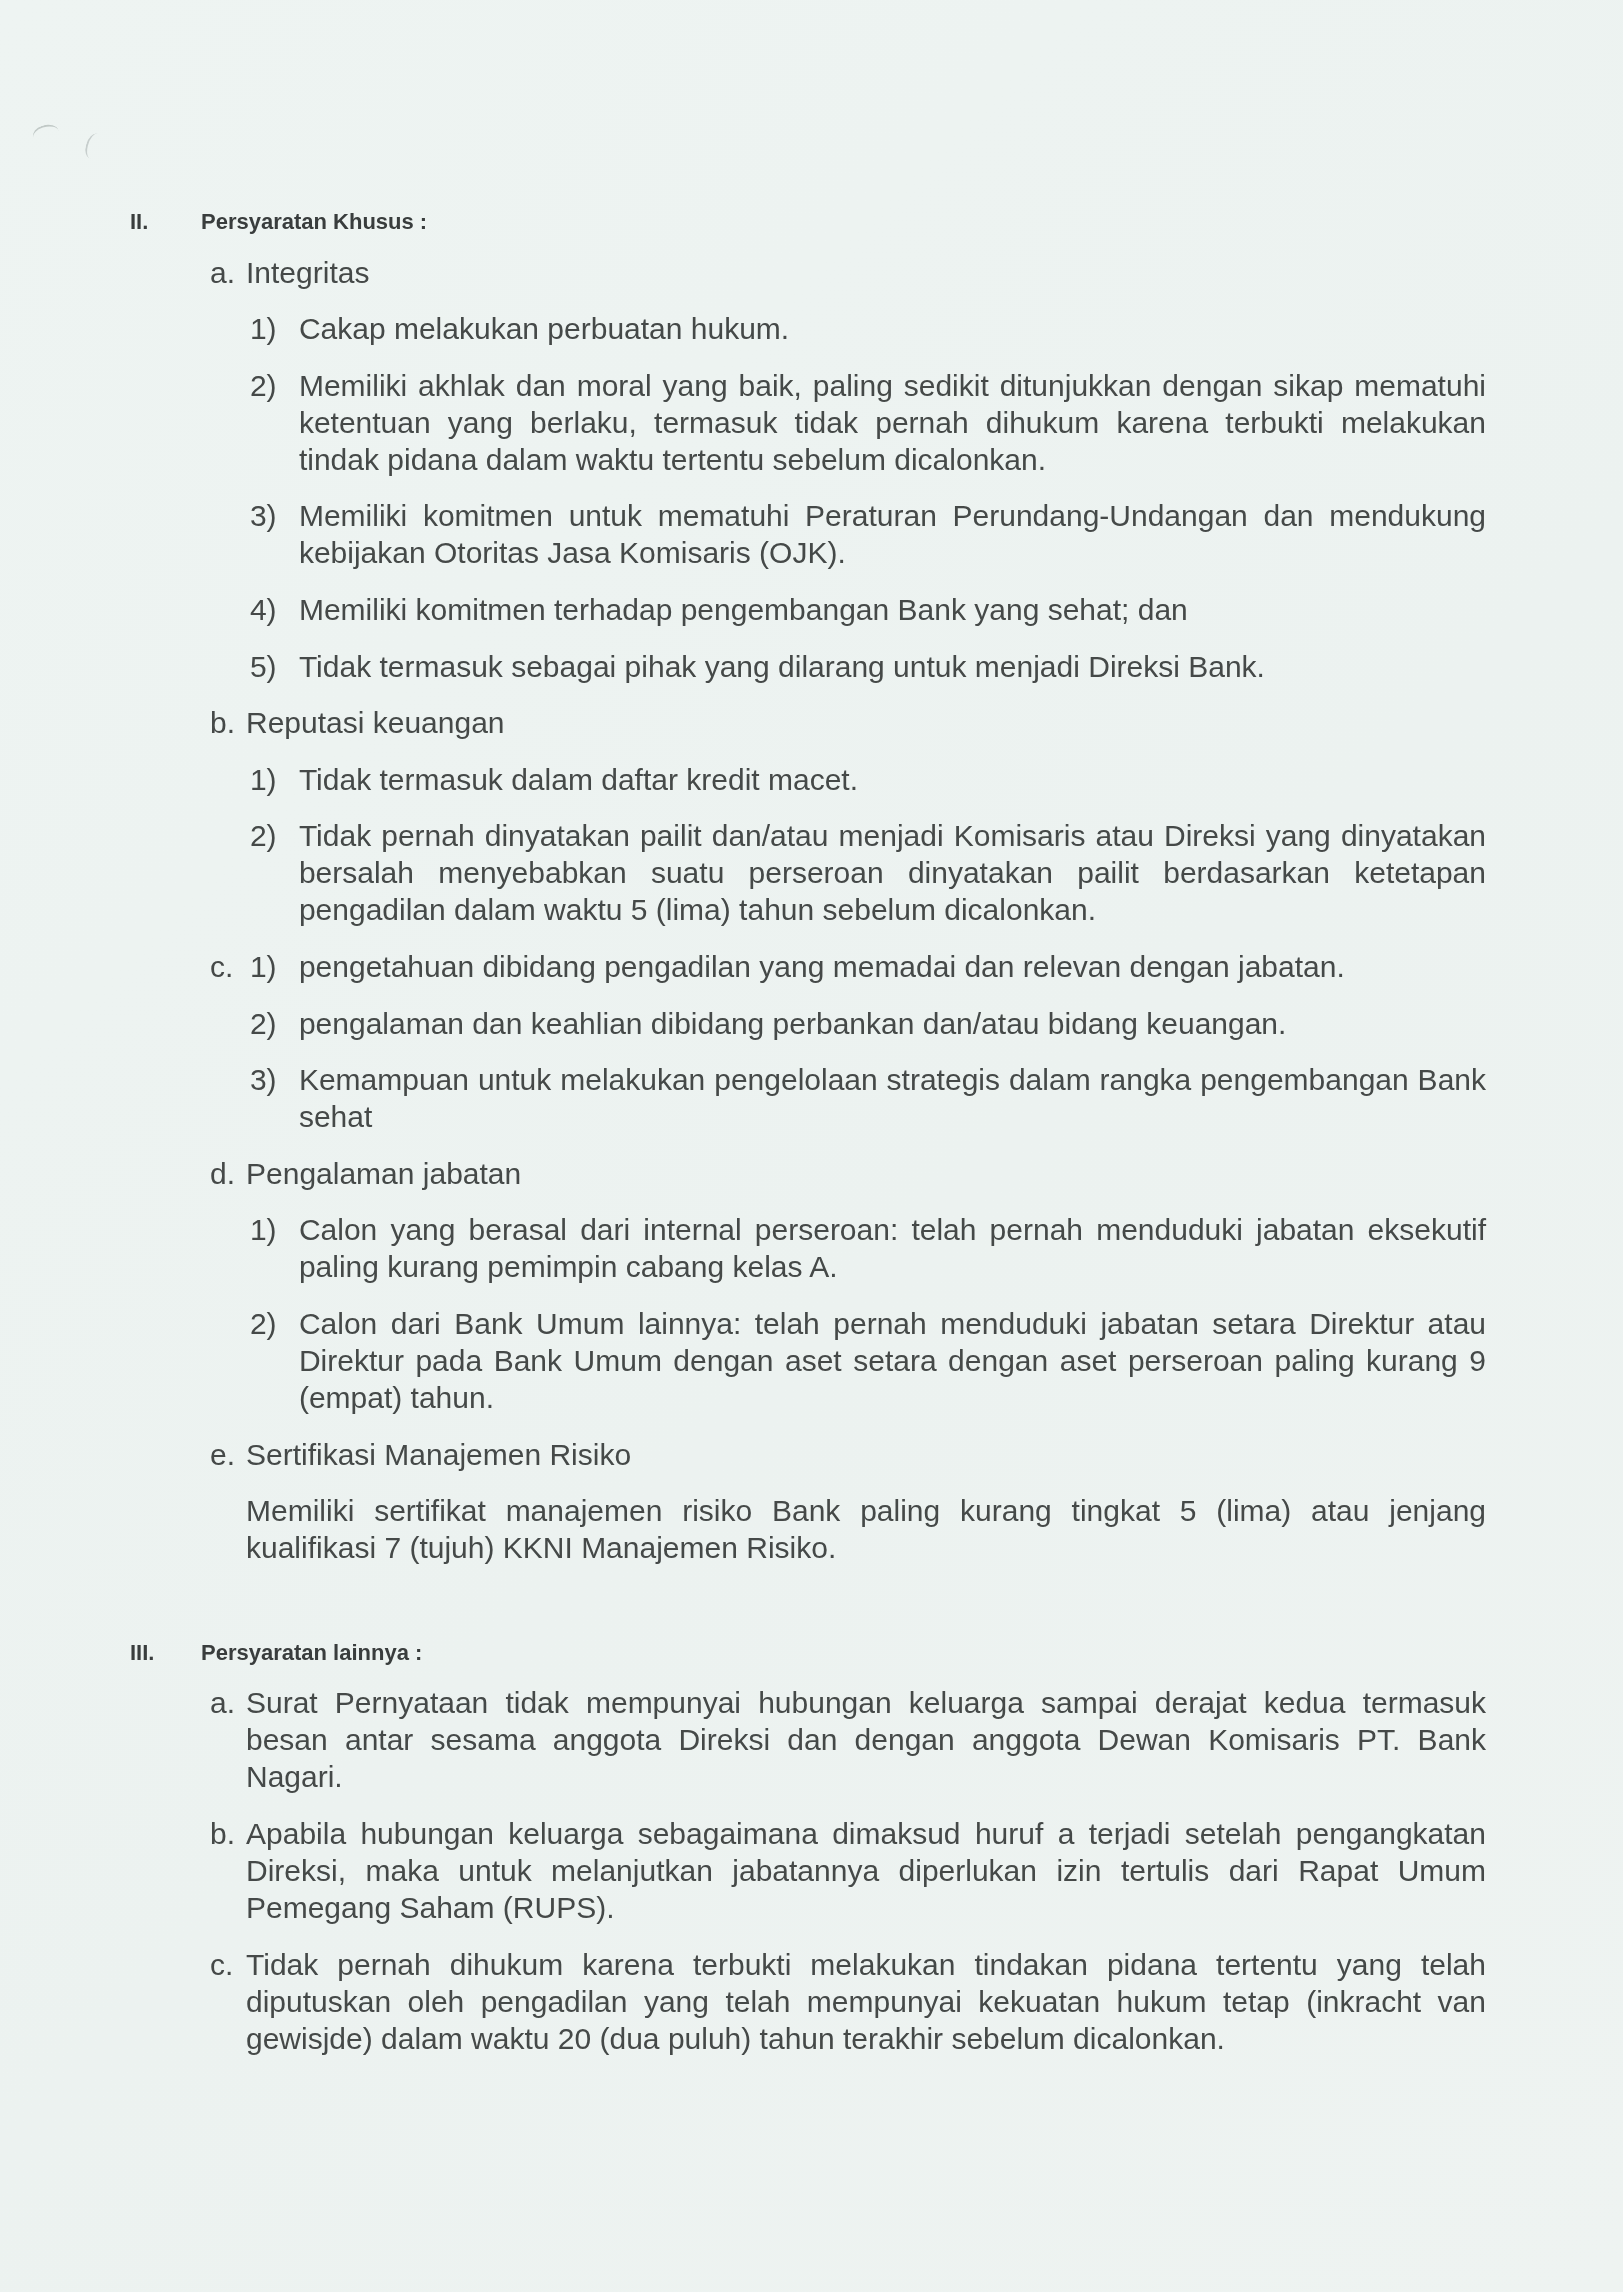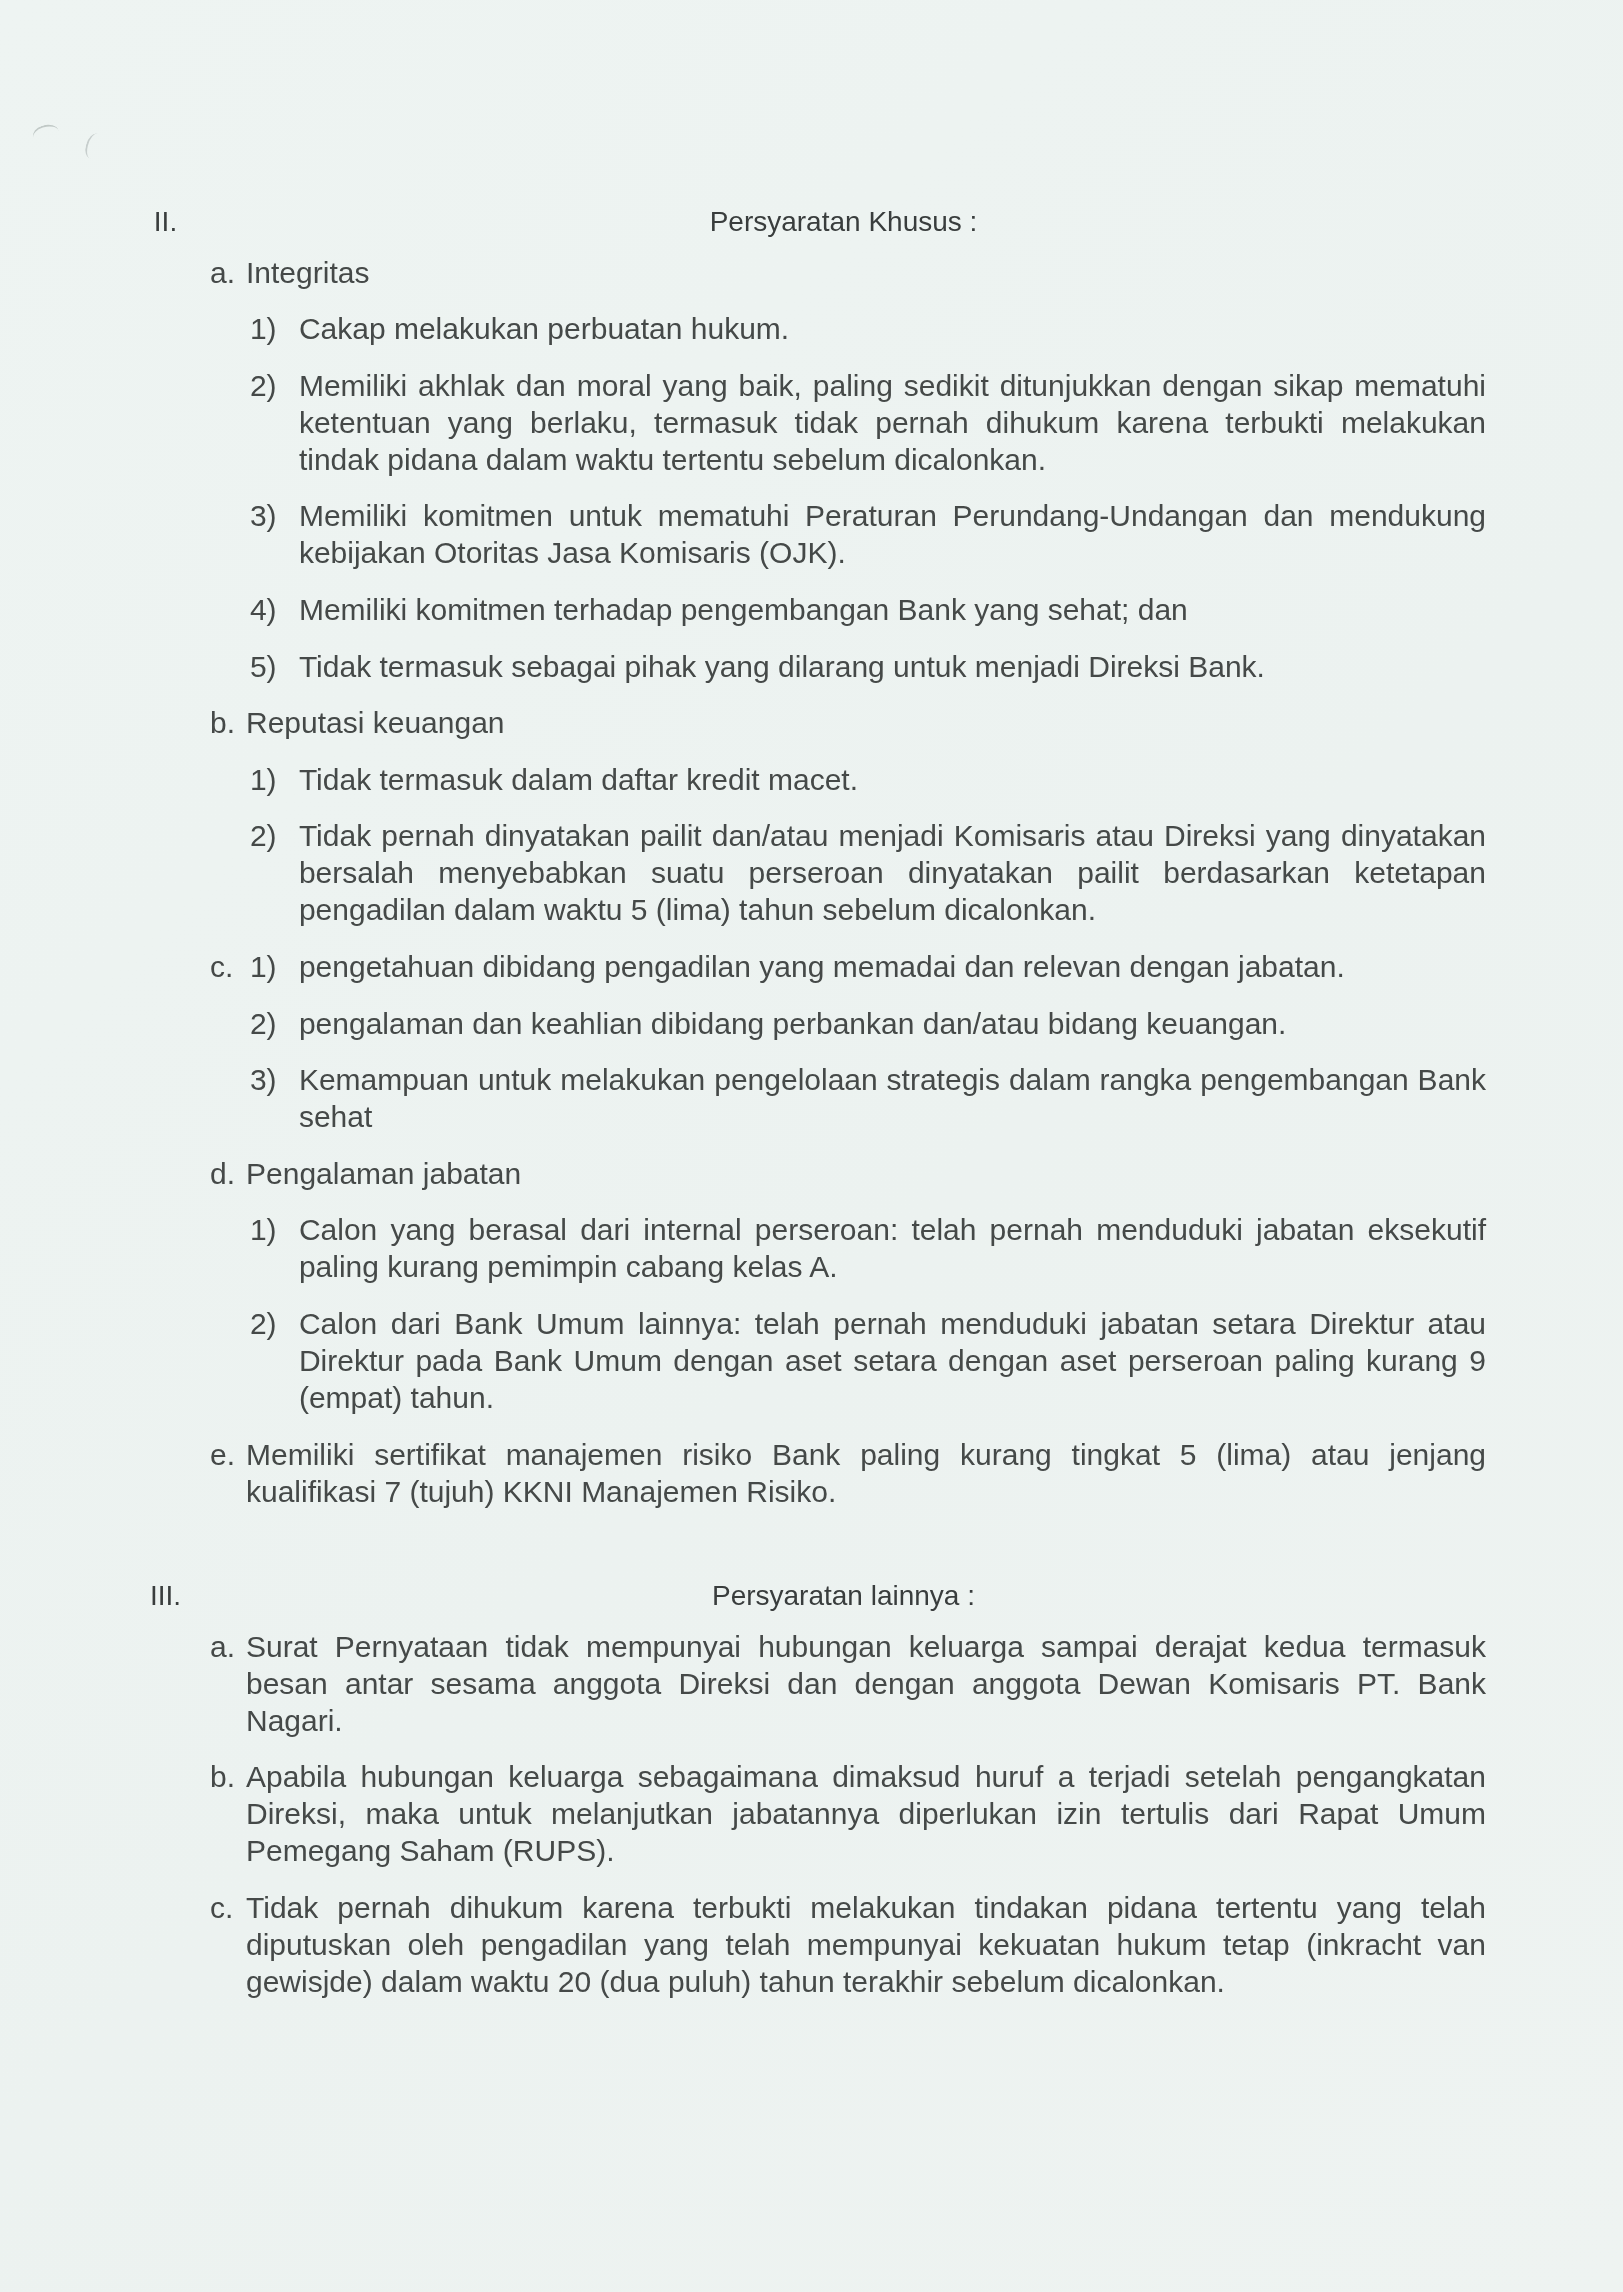--- a/index.html
+++ b/index.html
@@ -15,26 +15,25 @@
   .page{
     box-sizing:border-box;
     width:1623px;
     min-height:2293px;
     padding:203px 137px 59px 130px;
     background:linear-gradient(135deg,#eef4f2 0%,#ecf2f0 55%,#eef3f1 100%);
   }
   .section + .section{margin-top:48px;}
   .heading-row{
     display:flex;
-    font-weight:normal;
+    font-weight:bold;
     color:#393d3d;
     margin-bottom:13.7px;
-    font-size:28px;
+    font-size:22px;
     line-height:37px;
-    text-align:center;
   }
   .section-numeral{width:71px;flex:none;}
   .section-title{flex:1;}
   .items{margin-left:80px;}
   .item-row{display:flex;font-size:30px;line-height:37px;}
   .item-letter{width:36px;flex:none;}
   .item-content{flex:1;min-width:0;}
   .item-heading{margin-bottom:19.6px;}
   .item-paragraph{text-align:justify;margin-bottom:19.6px;}
   .points{margin-left:3.9px;}
@@ -145,20 +144,21 @@
                 <div class="point-row">
                   <span class="point-marker">2)</span>
                   <div class="point-text">Calon dari Bank Umum lainnya: telah pernah menduduki jabatan setara Direktur atau Direktur pada Bank Umum dengan aset setara dengan aset perseroan paling kurang 9 (empat) tahun.</div>
                 </div>
               </div>
             </div>
           </div>
           <div class="item-row">
             <span class="item-letter">e.</span>
             <div class="item-content">
+              <div class="item-heading">Sertifikasi Manajemen Risiko</div>
               <div class="item-paragraph">Memiliki sertifikat manajemen risiko Bank paling kurang tingkat 5 (lima) atau jenjang kualifikasi 7 (tujuh) KKNI Manajemen Risiko.</div>
             </div>
           </div>
         </div>
       </section>
       <section class="section">
         <div class="heading-row">
           <span class="section-numeral">III.</span>
           <span class="section-title">Persyaratan lainnya :</span>
         </div>

